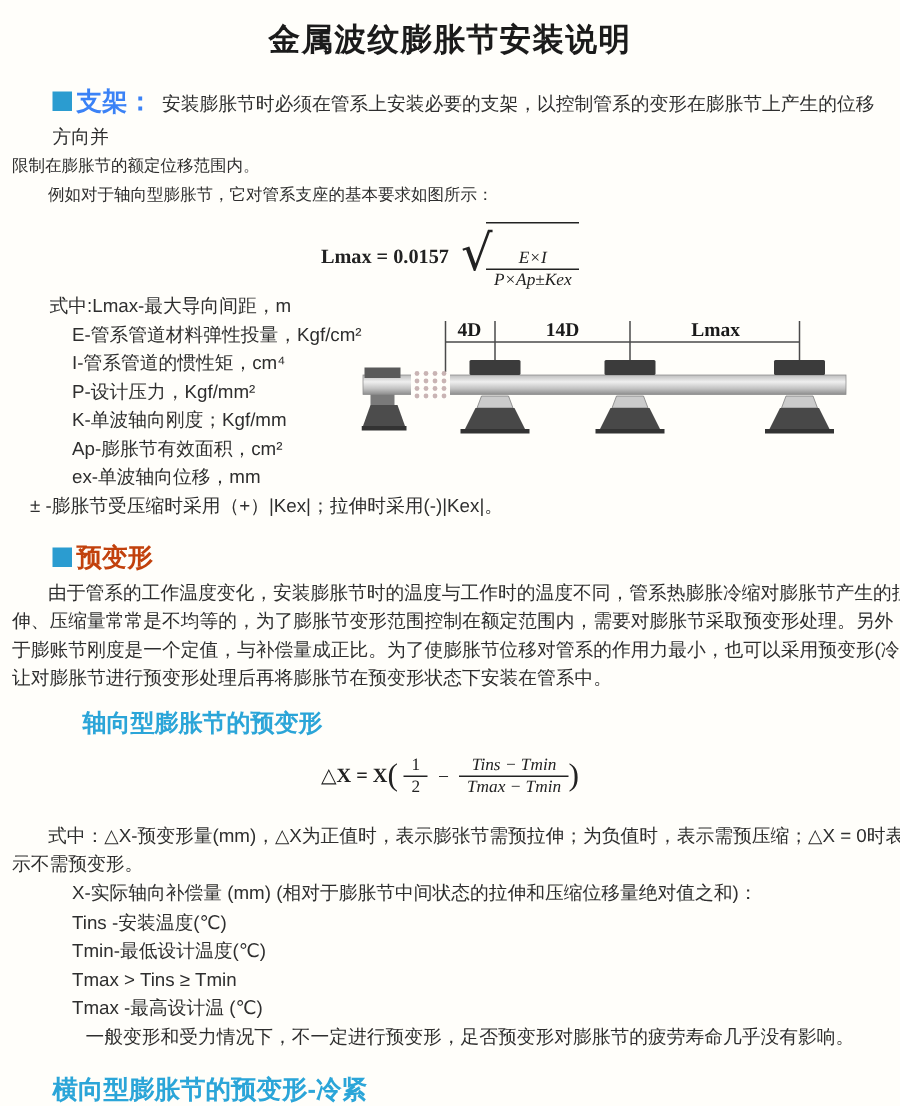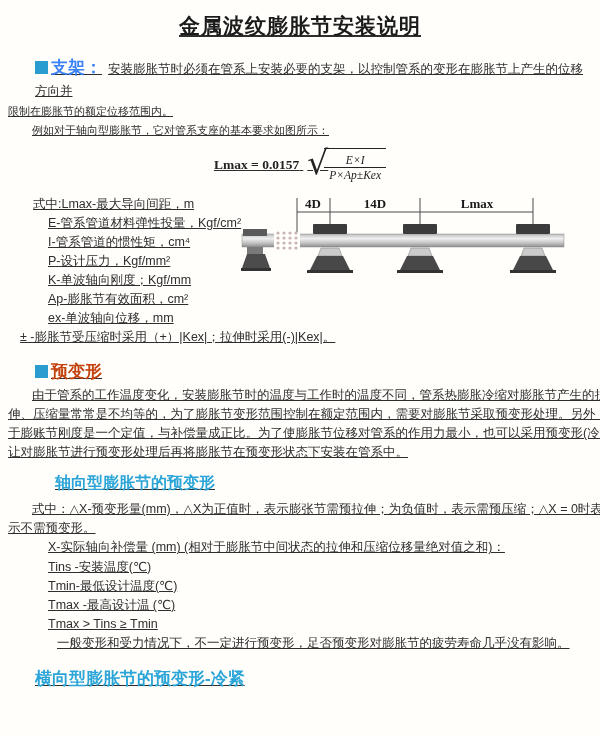--- a/index.html
+++ b/index.html
@@ -3,21 +3,21 @@
 <meta charset="utf-8">
 <style>
   html,body{margin:0;padding:0;}
   body{
     width:600px;height:737px;
     background:#fffefa;
     font-family:"Liberation Sans","DejaVu Sans",sans-serif;
     color:#2e2e2e;
     overflow:hidden;
   }
-  .page{position:relative;width:600px;height:527px;text-decoration:underline;}
+  .page{position:relative;width:600px;height:527px;}
 
   .doc-title{
     margin:0;padding-top:12px;
     text-align:center;
     font-size:21px;font-weight:bold;color:#1b1b1b;
     letter-spacing:1px;
   }
 
   .body-text{font-size:11px;line-height:19px;color:#2e2e2e;}
 
@@ -33,39 +33,39 @@
 
   
   .formula{text-align:center;font-family:"Liberation Serif","DejaVu Serif",serif;color:#222;}
   .f1{margin-top:8px;height:42px;}
   .f-lhs{font-weight:bold;font-size:13.5px;vertical-align:middle;}
   .rad{
     font-family:"DejaVu Sans",sans-serif;
     font-size:33px;line-height:0;
     position:relative;top:5px;margin:0 -4px 0 4px;
   }
-  .sqrt-box{display:inline-block;border-top:1.5px solid #222;vertical-align:middle;padding-top:4px;}
+  .sqrt-box{display:inline-block;border-top:1.5px solid #222;vertical-align:middle;padding-top:16px;}
   .frac{display:inline-block;text-align:center;vertical-align:middle;font-size:11.5px;line-height:14px;}
   .frac .num{display:block;border-bottom:1px solid #222;padding:0 5px;}
   .frac .den{display:block;padding:0 5px;}
   .frac.it{font-style:italic;}
   .f2{margin-top:10px;height:38px;}
   .f2 .pre,.f3 .pre{font-weight:bold;font-size:13.5px;vertical-align:middle;}
   .paren{font-size:21px;font-weight:400;vertical-align:middle;position:relative;top:-1px;}
   .op{font-size:13px;vertical-align:middle;padding:0 3px;}
 
   
   .vars{margin-top:5px;}
   .var-row{display:block;font-size:12.5px;line-height:19px;white-space:nowrap;}
   .ind-a{margin-left:33px;}
   .ind-b{margin-left:48px;}
   .ind-pm{margin-left:20px;}
 
   
-  .diagram-wrap{position:absolute;left:241px;top:190px;width:326px;height:94px;}
+  .diagram-wrap{position:absolute;left:241px;top:206px;width:326px;height:94px;}
 
   
   .sec-heading{margin:14px 0 0 35px;font-size:17px;font-weight:bold;color:#c2410c;line-height:22px;}
   .para{margin-top:3px;}
   .para div{font-size:12.5px;line-height:19px;white-space:nowrap;}
   .sub-heading{margin:10px 0 0 55px;font-size:16px;font-weight:bold;color:#2ba5d8;line-height:21px;}
   .exp{margin-top:7px;}
   .exp div{font-size:12.5px;line-height:19.2px;white-space:nowrap;}
 
   svg text{font-family:"Liberation Serif","DejaVu Serif",serif;}
@@ -183,27 +183,39 @@
   </div>
   <div class="para">
     <div class="line-indent">由于管系的工作温度变化，安装膨胀节时的温度与工作时的温度不同，管系热膨胀冷缩对膨胀节产生的拉</div>
     <div class="line-full">伸、压缩量常常是不均等的，为了膨胀节变形范围控制在额定范围内，需要对膨胀节采取预变形处理。另外，由</div>
     <div class="line-full">于膨账节刚度是一个定值，与补偿量成正比。为了使膨胀节位移对管系的作用力最小，也可以采用预变形(冷紧)方</div>
     <div class="line-full">让对膨胀节进行预变形处理后再将膨胀节在预变形状态下安装在管系中。</div>
   </div>
 
   <div class="sub-heading">轴向型膨胀节的预变形</div>
 
+  <div class="formula f2">
+    <span class="pre">△X = X</span><span class="paren">(</span>
+    <span class="frac">
+      <span class="num">1</span>
+      <span class="den">2</span>
+    </span>
+    <span class="op">−</span>
+    <span class="frac it">
+      <span class="num">Tins − Tmin</span>
+      <span class="den">Tmax − Tmin</span>
+    </span><span class="paren">)</span>
+  </div>
 
   <div class="exp">
     <div class="line-indent">式中：△X-预变形量(mm)，△X为正值时，表示膨张节需预拉伸；为负值时，表示需预压缩；△X = 0时表</div>
     <div class="line-full">示不需预变形。</div>
     <div class="ind-b">X-实际轴向补偿量 (mm) (相对于膨胀节中间状态的拉伸和压缩位移量绝对值之和)：</div>
     <div class="ind-b">Tins -安装温度(℃)</div>
     <div class="ind-b">Tmin-最低设计温度(℃)</div>
+    <div class="ind-b">Tmax &gt; Tins ≥ Tmin</div>
     <div class="ind-b">Tmax -最高设计温 (℃)</div>
-    <div class="ind-b">Tmax &gt; Tins ≥ Tmin</div>
     <div style="margin-left:57px">一般变形和受力情况下，不一定进行预变形，足否预变形对膨胀节的疲劳寿命几乎没有影响。</div>
   </div>
 
   <div class="sec-heading" style="margin-left:35px;color:#2ba5d8;">横向型膨胀节的预变形-冷紧</div>
 
 </div>
 
 </body></html>

